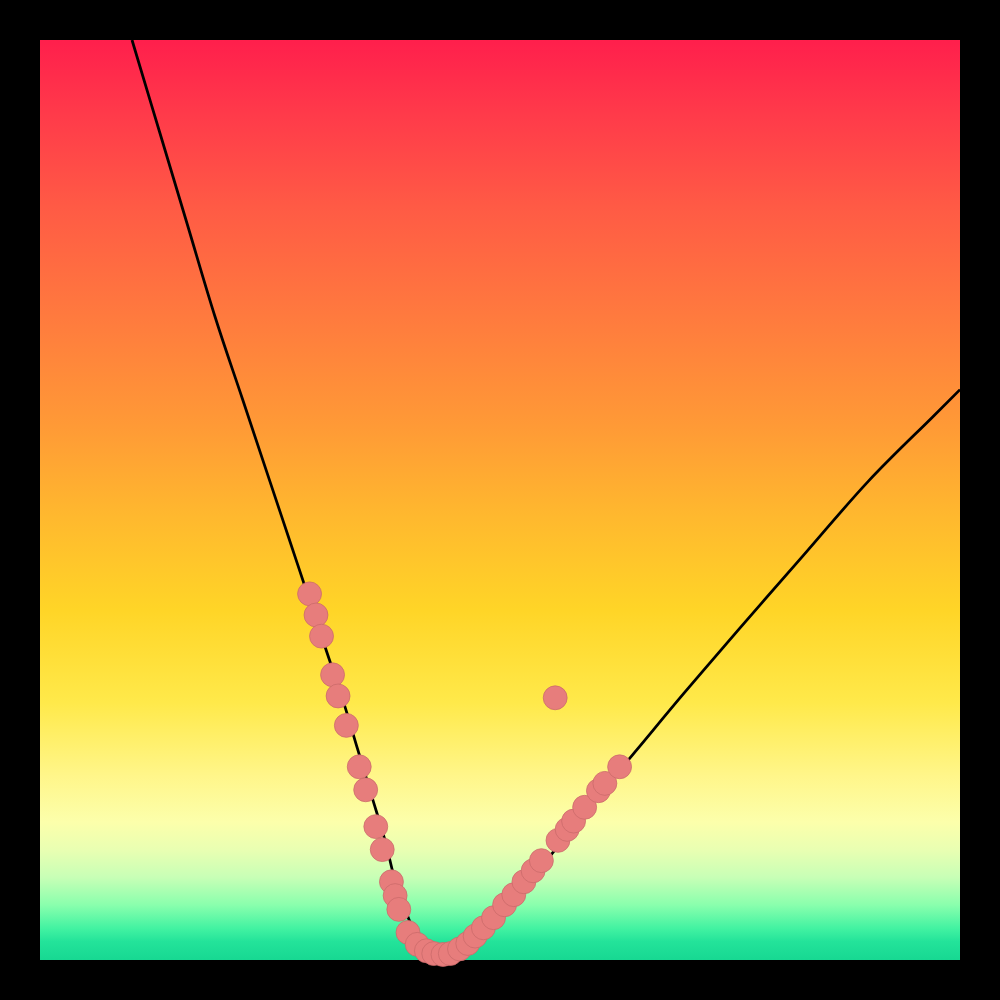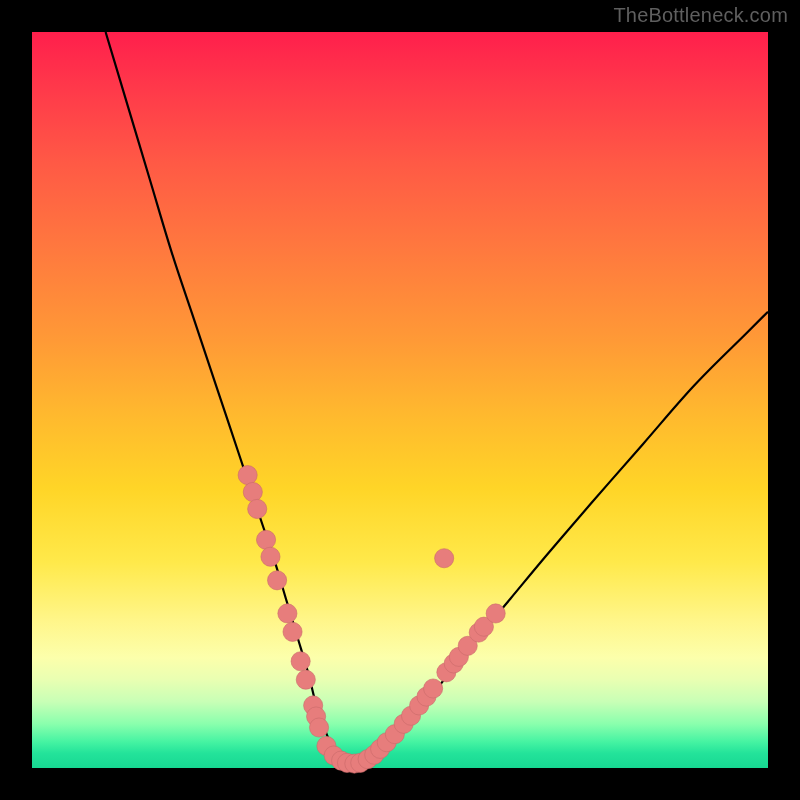--- a/index.html
+++ b/index.html
@@ -62,21 +62,20 @@
     left: 0;
     width: 736px;
     height: 736px;
     overflow: visible;
   }
 </style>
 </head>
 <body>
 
 <div class="frame">
-  <div class="watermark">TheBottleneck.com</div>
   <div class="plot-area">
     <svg class="curve-layer" viewBox="0 0 736 736" preserveAspectRatio="none">
       <path id="curve-path" fill="none" stroke="#000000" stroke-width="2.2" d="M 73.60000000000001 0 C 77.57440000000001 13.248000000000003, 87.7312 47.104000000000035, 95.68 73.60000000000002 C 103.62880000000001 100.096, 109.8112 120.70399999999992, 117.76 147.19999999999993 C 125.70880000000001 173.69599999999994, 131.8912 195.62880000000004, 139.84 220.80000000000007 C 147.7888 245.9712000000001, 153.97119999999998 263.19360000000006, 161.92 287.04 C 169.8688 310.8864, 177.376 333.40799999999996, 184 353.28 C 190.624 373.152, 193.42080000000004 381.5424, 198.72000000000003 397.44 C 204.0192 413.3376, 208.1408 425.70239999999995, 213.44 441.59999999999997 C 218.73919999999998 457.4976, 222.86079999999998 469.8624, 228.16 485.76 C 233.4592 501.6576, 238.24320000000003 515.3471999999999, 242.88000000000002 529.92 C 247.51680000000002 544.4928, 249.94559999999998 553.472, 253.92 566.72 C 257.89439999999996 579.9680000000001, 260.9856 590.272, 264.96 603.52 C 268.9344 616.7679999999999, 272.688 628.3968, 276 640.3199999999999 C 279.312 652.2431999999999, 280.7104 660.4864, 283.36 669.76 C 286.00960000000003 679.0336, 288.0704 684.5536000000001, 290.72 691.84 C 293.36960000000005 699.1264, 295.4304 704.9408, 298.08000000000004 710.24 C 300.72960000000006 715.5392, 302.7904 718.2329599999999, 305.44 721.28 C 308.0896 724.32704, 310.1504 725.8432, 312.8 727.168 C 315.44960000000003 728.4928, 316.848 728.37504, 320.16 728.64 C 323.47200000000004 728.90496, 325.2384 731.2896, 331.2 728.64 C 337.16159999999996 725.9904, 344.0064 721.8688, 353.28 713.92 C 362.55359999999996 705.9712, 372.1216 696.4032, 382.72 684.48 C 393.31840000000005 672.5568000000001, 401.56160000000006 660.9280000000001, 412.16 647.6800000000001 C 422.7584 634.432, 429.67679999999996 625.4528, 441.59999999999997 610.88 C 453.5232 596.3072, 465.15200000000004 582.6176, 478.40000000000003 566.72 C 491.648 550.8224, 500.62719999999996 539.7823999999999, 515.1999999999999 522.56 C 529.7728 505.33759999999995, 542.1376 490.91200000000003, 559.36 471.04 C 576.5824 451.168, 592.3328 433.3568, 610.88 412.16 C 629.4272 390.96320000000003, 643.8528 373.152, 662.4 353.28 C 680.9472 333.40799999999996, 700.6719999999999 315.00800000000004, 713.92 301.76000000000005 C 727.168 288.51200000000006, 732.0255999999999 283.6544, 736 279.68"></path>
       <g id="dots-group">
           <circle cx="215.648" cy="443.072" r="9.568000000000001" fill="#e77d7c" stroke="#c96a69" stroke-width="0.6"></circle>
           <circle cx="220.79999999999998" cy="460" r="9.568000000000001" fill="#e77d7c" stroke="#c96a69" stroke-width="0.6"></circle>
           <circle cx="225.216" cy="476.928" r="9.568000000000001" fill="#e77d7c" stroke="#c96a69" stroke-width="0.6"></circle>
           <circle cx="234.048" cy="507.84000000000003" r="9.568000000000001" fill="#e77d7c" stroke="#c96a69" stroke-width="0.6"></circle>
           <circle cx="238.464" cy="524.768" r="9.568000000000001" fill="#e77d7c" stroke="#c96a69" stroke-width="0.6"></circle>
           <circle cx="245.08799999999997" cy="548.3199999999999" r="9.568000000000001" fill="#e77d7c" stroke="#c96a69" stroke-width="0.6"></circle>

